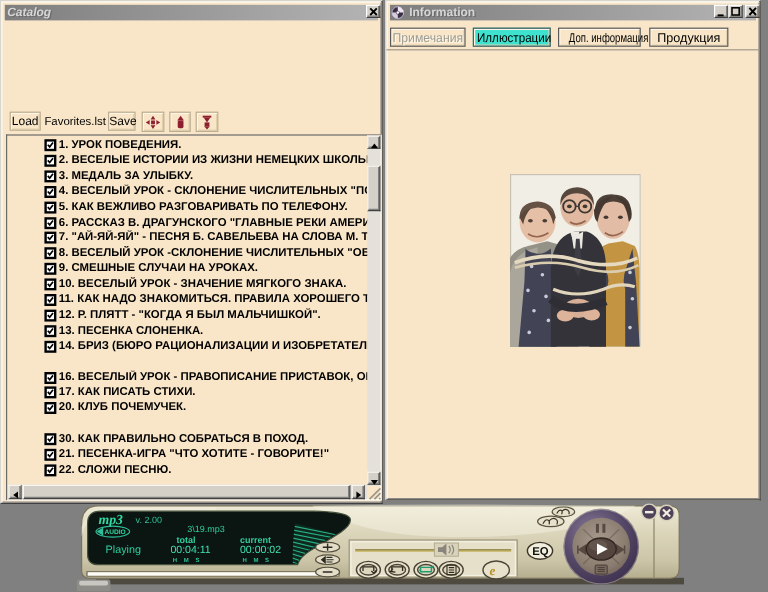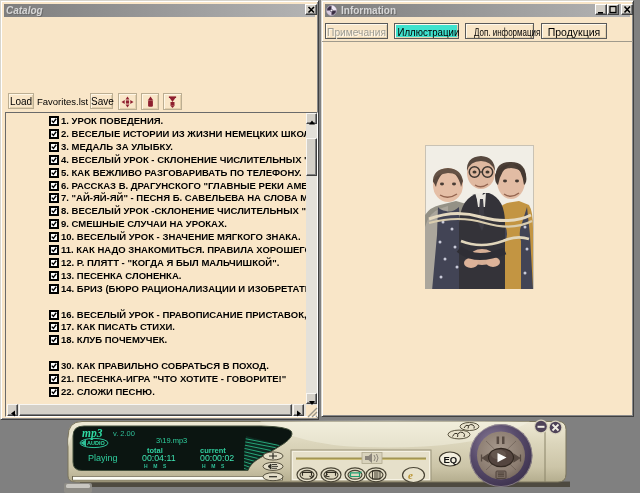--- a/index.html
+++ b/index.html
@@ -23,21 +23,21 @@
 
 #catalog{left:0;top:0;width:319px;height:420px;}
 .tbtn{position:absolute;background:#F9E6C8;border:1px solid #BCAE92;
  box-shadow:inset 1px 1px 0 #FFF6E4, inset -1px -1px 0 #E2CFAC;
  font-size:10px;color:#000;text-align:center;}
 
 #list{position:absolute;box-sizing:border-box;left:4px;top:111px;width:313px;height:305px;
  background:#F9E6C8;
  border-top:1px solid #6a6a6a;border-left:1px solid #6a6a6a;
  border-bottom:1px solid #FFF;border-right:1px solid #FFF;overflow:hidden;}
-.row{position:absolute;left:16px;width:299px;height:13px;font-size:9.5px;font-weight:bold;
+.row{position:absolute;left:4px;width:299px;height:13px;font-size:9.5px;font-weight:bold;
  color:#000;white-space:nowrap;overflow:hidden;}
 .cb{position:absolute;left:27px;top:1px;width:6px;height:6px;background:#fff;
  border:2px solid #000;}
 .cb svg{position:absolute;left:0;top:0;display:block;}
 .rowtext{position:absolute;left:39px;top:0px;}
 
 .sb{position:absolute;background:#E4E1DA;}
 .sbtn{position:absolute;background:#D4D0C8;
  border-top:1px solid #F8F6F2;border-left:1px solid #F8F6F2;
  border-right:1px solid #404040;border-bottom:1px solid #404040;
@@ -226,21 +226,21 @@
           </svg>
         </span>
         <span class="rowtext" style="">17. КАК ПИСАТЬ СТИХИ.</span>
       </div>
   <div class="row" style="top:221.3px;">
         <span class="cb">
           <svg width="6" height="6" viewBox="0 0 6 6">
             <path d="M0.8 2.6 L2.4 4.4 L5.2 0.8" stroke="#000" stroke-width="1.4" fill="none"></path>
           </svg>
         </span>
-        <span class="rowtext" style="">18. КЛУБ ПОЧЕМУЧЕК.</span>
+        <span class="rowtext" style="">20. КЛУБ ПОЧЕМУЧЕК.</span>
       </div>
   <div class="row" style="top:247.1px;">
         <span class="cb">
           <svg width="6" height="6" viewBox="0 0 6 6">
             <path d="M0.8 2.6 L2.4 4.4 L5.2 0.8" stroke="#000" stroke-width="1.4" fill="none"></path>
           </svg>
         </span>
         <span class="rowtext" style="">30. КАК ПРАВИЛЬНО СОБРАТЬСЯ В ПОХОД.</span>
       </div>
   <div class="row" style="top:260.0px;">

